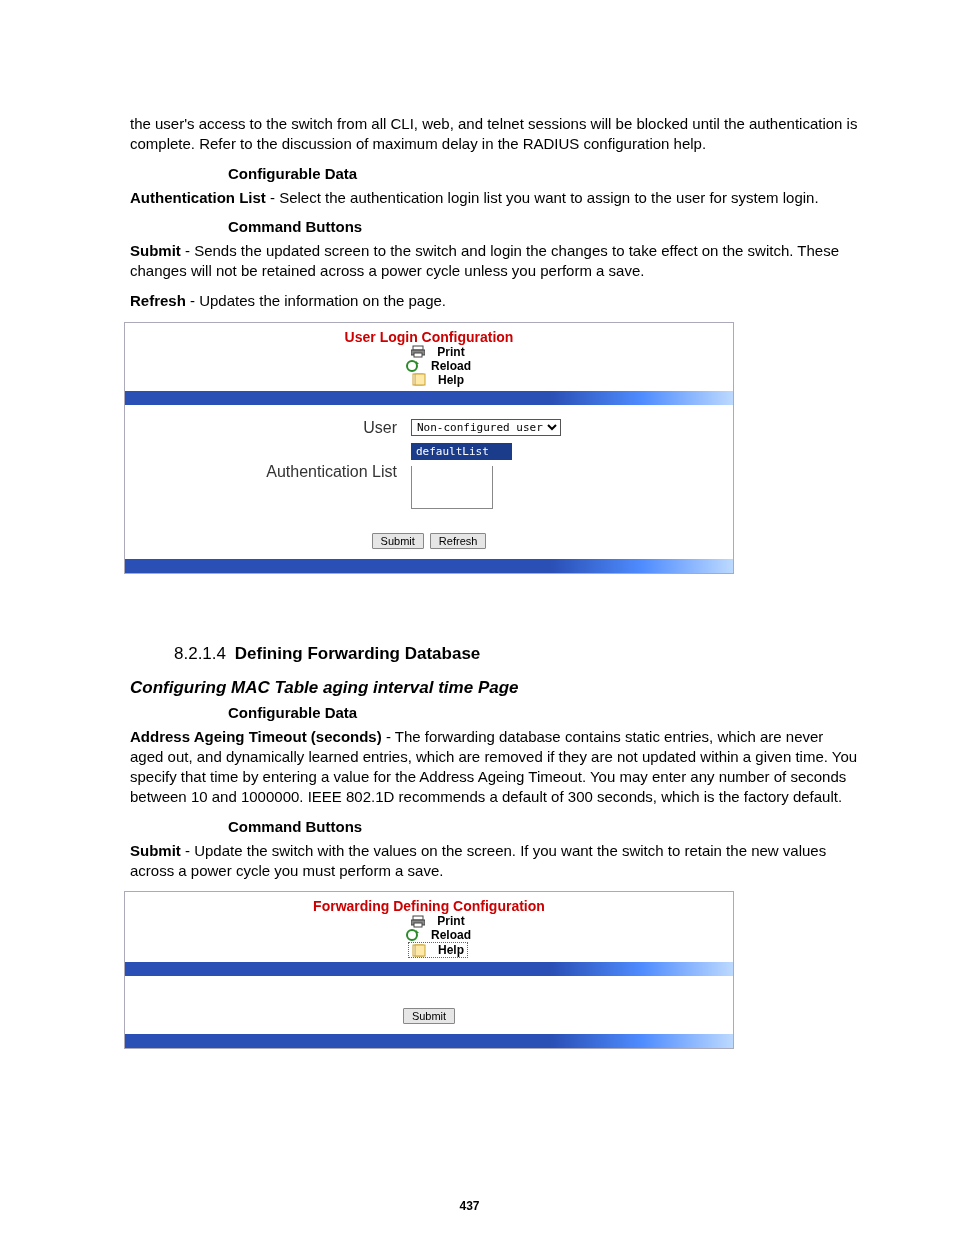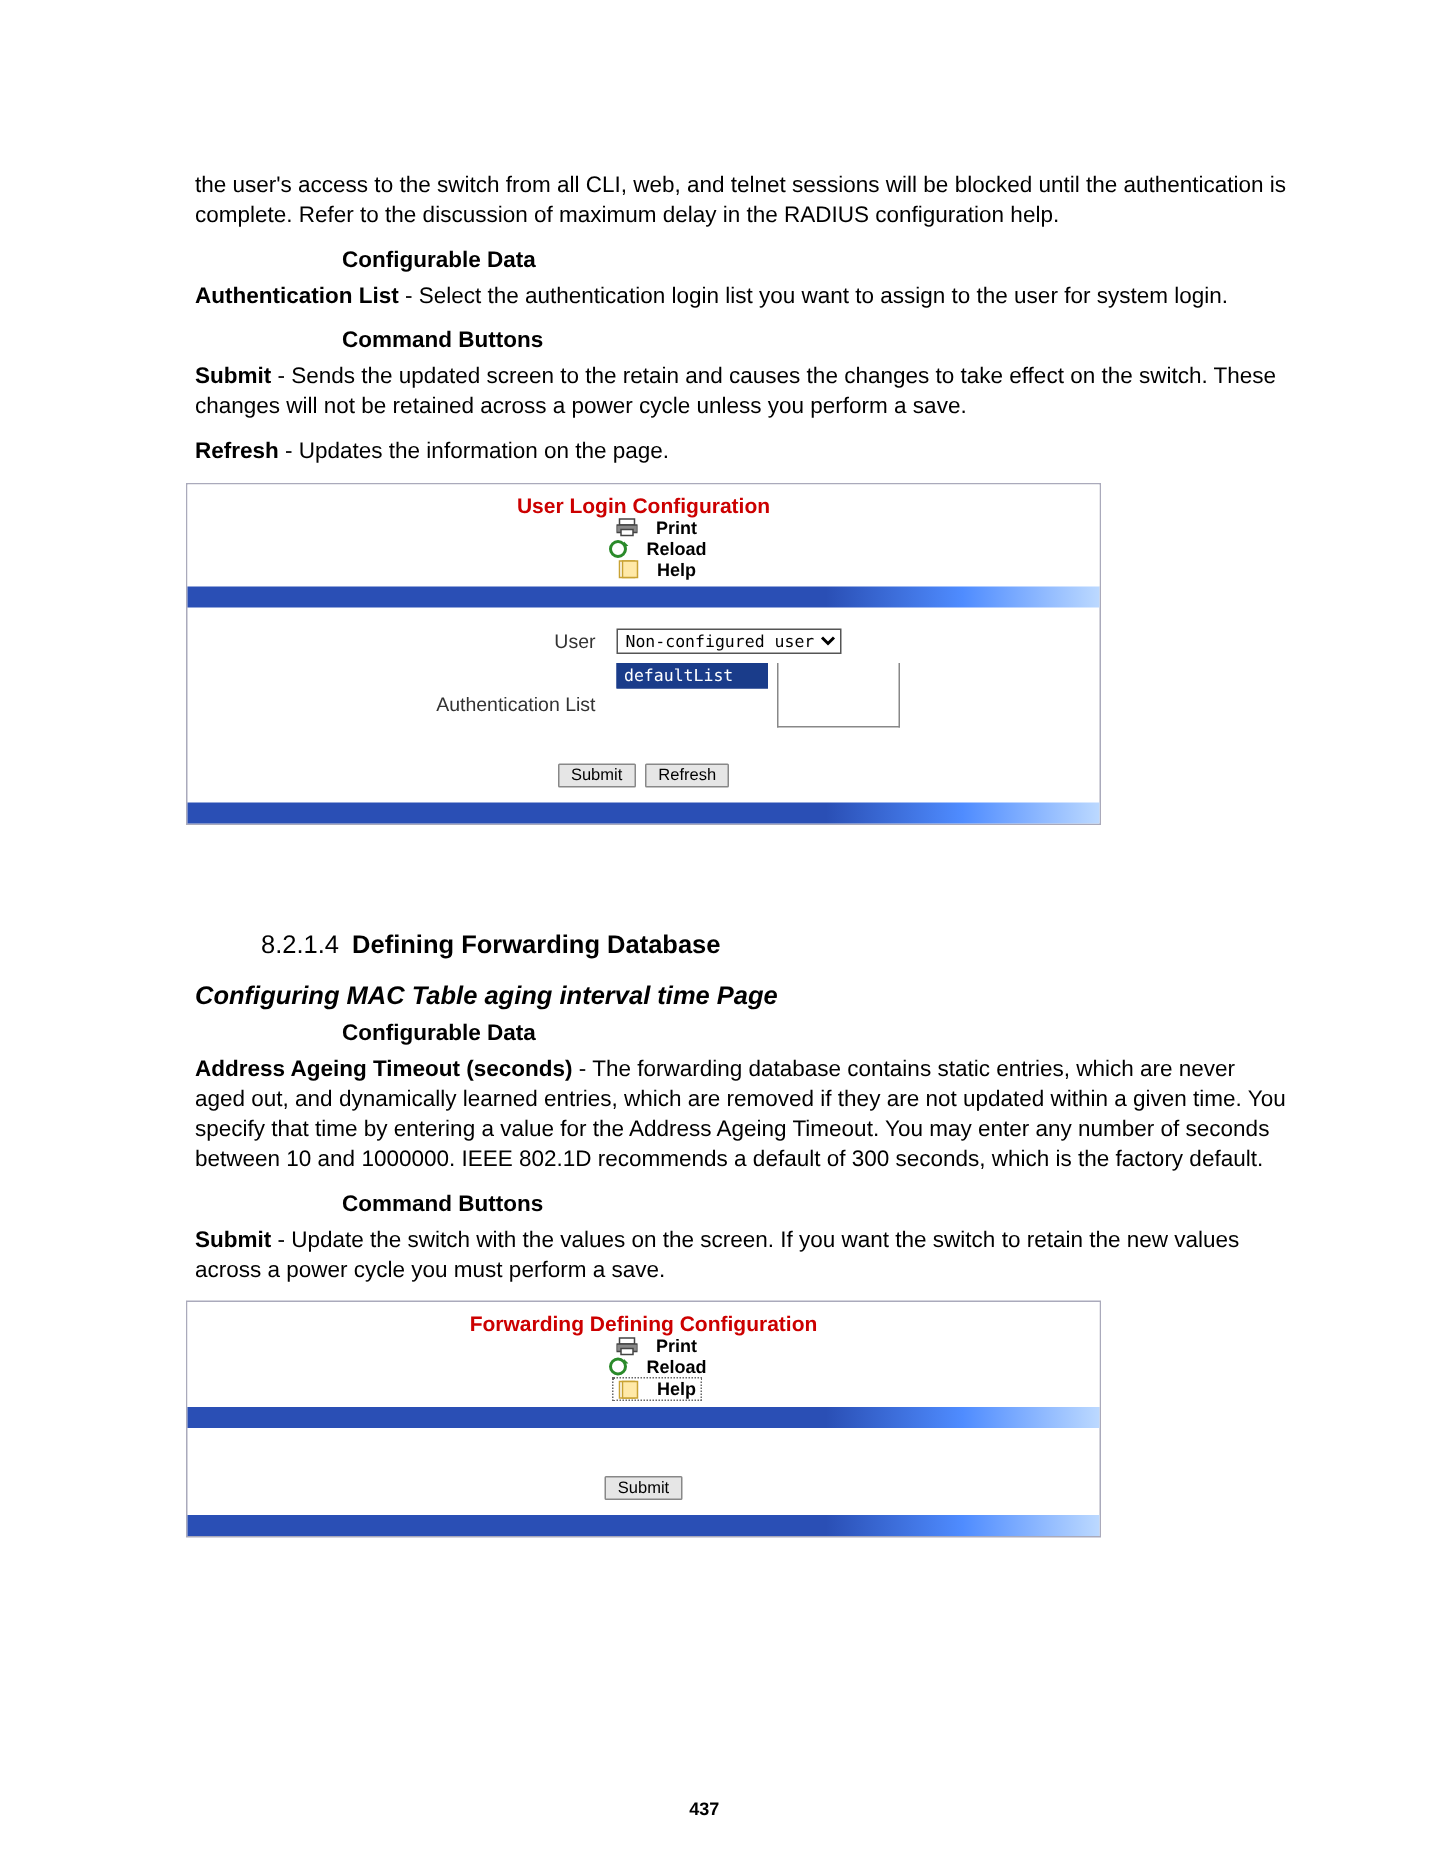--- a/index.html
+++ b/index.html
@@ -73,21 +73,21 @@
   .form-row {
     display: flex;
     justify-content: flex-start;
     align-items: center;
     margin-bottom: 6px;
   }
   .form-label {
     width: 262px;
     text-align: right;
     padding-right: 14px;
-    font-size: 13px;
+    font-size: 16px;
   }
   .form-control-area {
     text-align: left;
     display: flex;
     align-items: center;
     gap: 6px;
   }
   select, input[type=text] {
     font-size: 11px;
     font-family: monospace;
@@ -152,21 +152,21 @@
 
     <div class="sub-head">Configurable Data</div>
 
     <p>
       <span class="bold">Authentication List</span><span> - Select the authentication login list you want to assign to the user for system login.</span>
     </p>
 
     <div class="sub-head">Command Buttons</div>
 
     <p>
-      <span class="bold">Submit</span><span> - Sends the updated screen to the retain and causes the changes to take effect on the switch. These changes will not be retained across a power cycle unless you perform a save.</span>
+      <span class="bold">Submit</span><span> - Sends the updated screen to the switch and login the changes to take effect on the switch. These changes will not be retained across a power cycle unless you perform a save.</span>
     </p>
 
     <p>
       <span class="bold">Refresh</span><span> - Updates the information on the page.</span>
     </p>
 
     <div class="panel">
       <div class="panel-header">
         <span class="panel-title">User Login Configuration</span>
         <span class="hbtn">
@@ -203,21 +203,21 @@
         <div class="form-row">
           <div class="form-label">User</div>
           <div class="form-control-area">
             <select>
               <option>Non-configured user</option>
             </select>
           </div>
         </div>
         <div class="form-row" style="align-items:flex-start;">
           <div class="form-label" style="padding-top:20px;">Authentication List</div>
-          <div class="form-control-area" style="flex-direction:row; align-items:flex-start;">
+          <div class="form-control-area" style="flex-direction:column; align-items:flex-start;">
             <div class="selbox">defaultList</div>
             <div style="height:42px; width:80px; border:1px solid #888; border-top:none;"></div>
           </div>
         </div>
         <div class="form-buttons">
           <button class="graybtn">Submit</button>
           <button class="graybtn">Refresh</button>
         </div>
       </div>
       <div class="blue-strip"></div>

